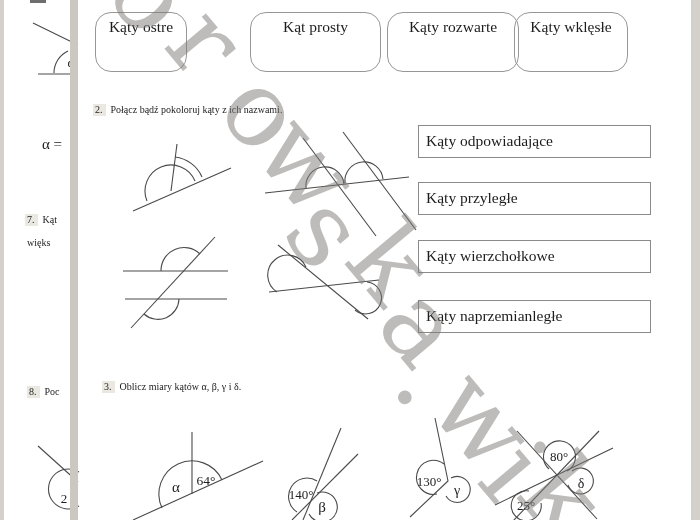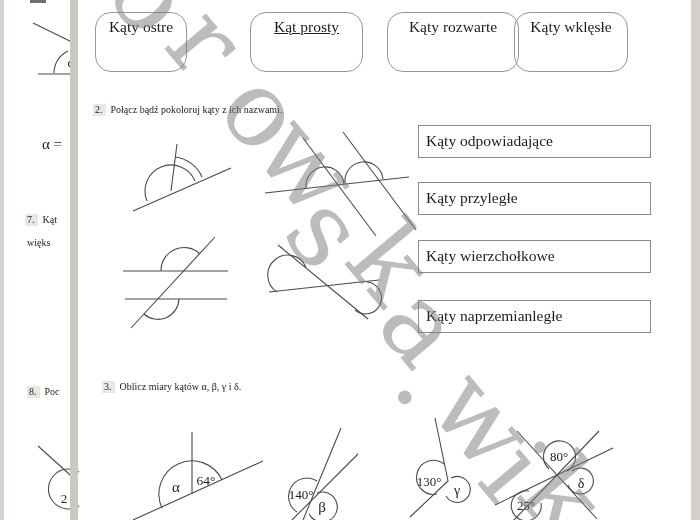--- a/index.html
+++ b/index.html
@@ -110,21 +110,21 @@
     <path d="M541 503 A15 15 0 1 1 529 491"></path>
     <text x="559" y="461" font-size="13">80°</text>
     <text x="581" y="488" font-size="14">δ</text>
     <text x="526" y="510" font-size="13">25°</text>
   </g>
 </svg>
 
 <div class="top-box" style="left:95px;width:92px;">
   <span>Kąty ostre</span>
 </div>
-<div class="top-box" style="left:250px;width:113px;text-decoration:underline;">
+<div class="top-box" style="left:250px;width:131px;">
   <span>Kąt prosty</span>
 </div>
 <div class="top-box" style="left:387px;width:132px;">
   <span>Kąty rozwarte</span>
 </div>
 <div class="top-box" style="left:514px;width:114px;">
   <span>Kąty wklęsłe</span>
 </div>
 
 <div class="txt" style="left:93px;top:104px;">

